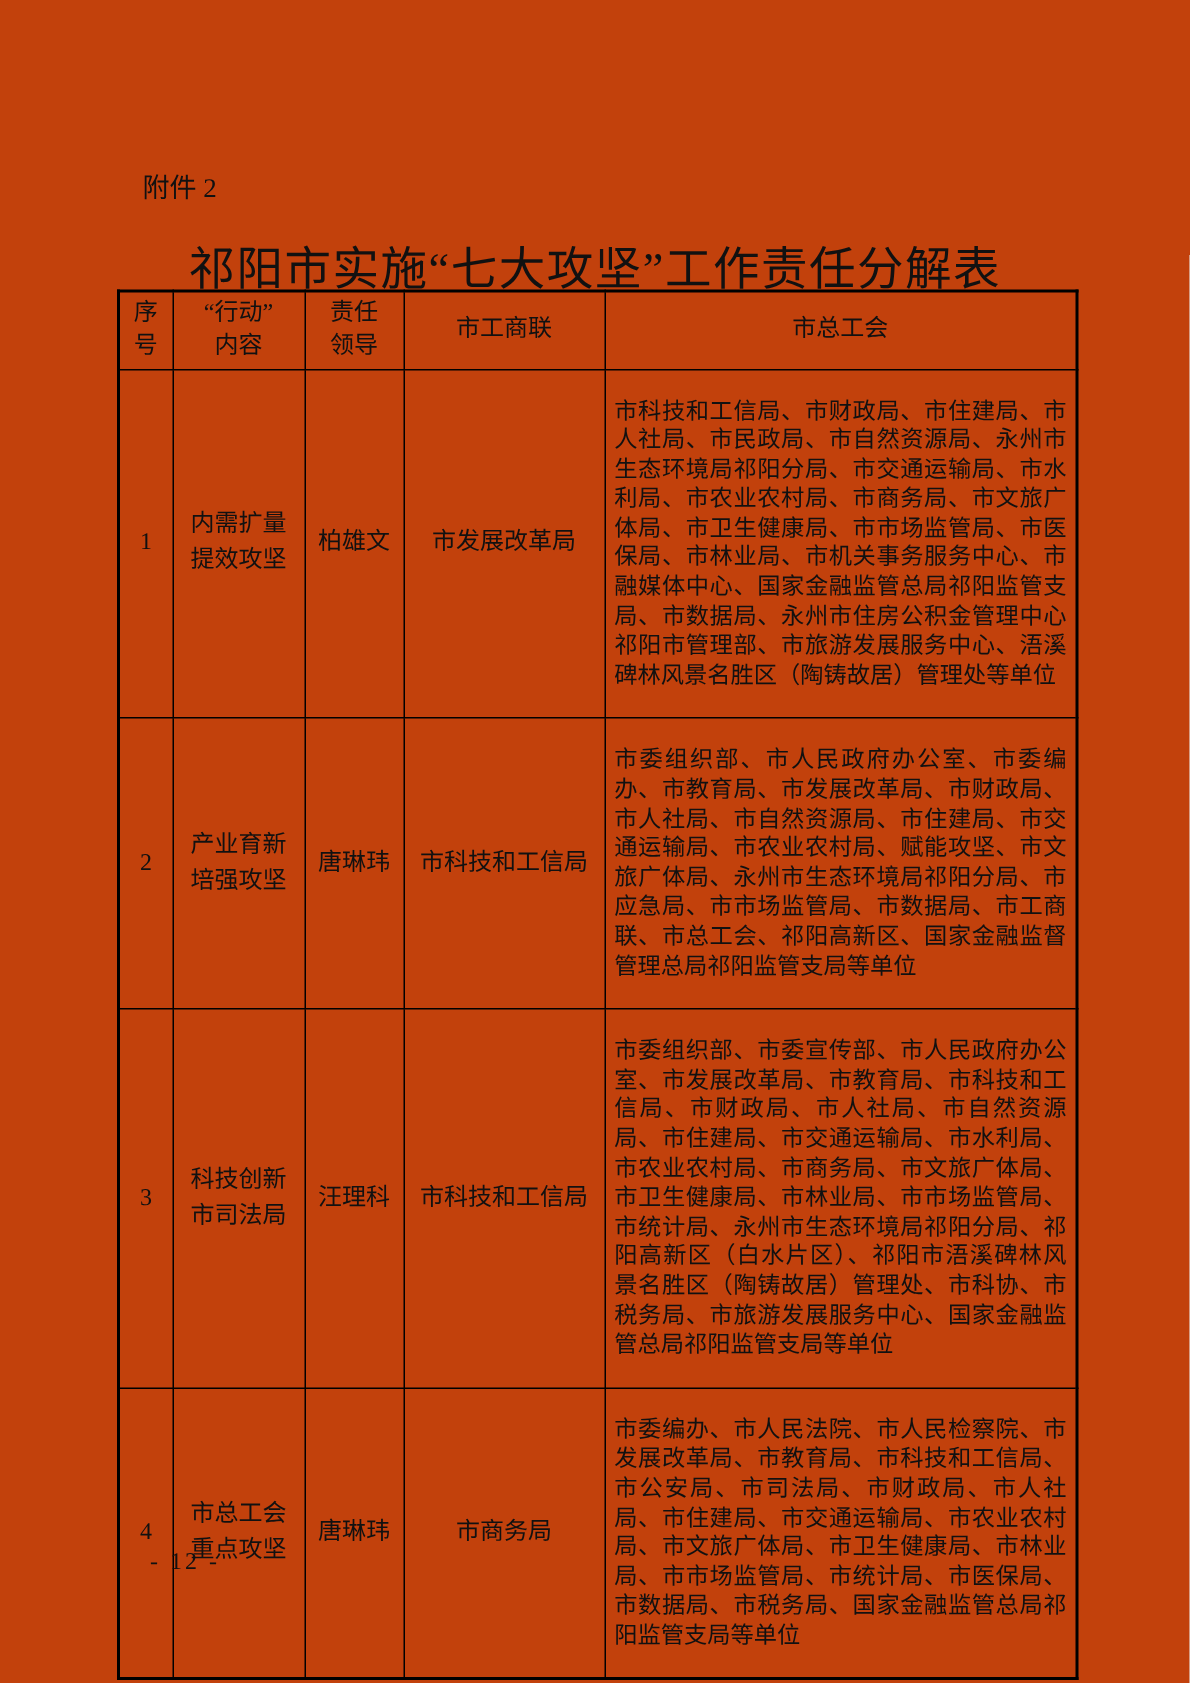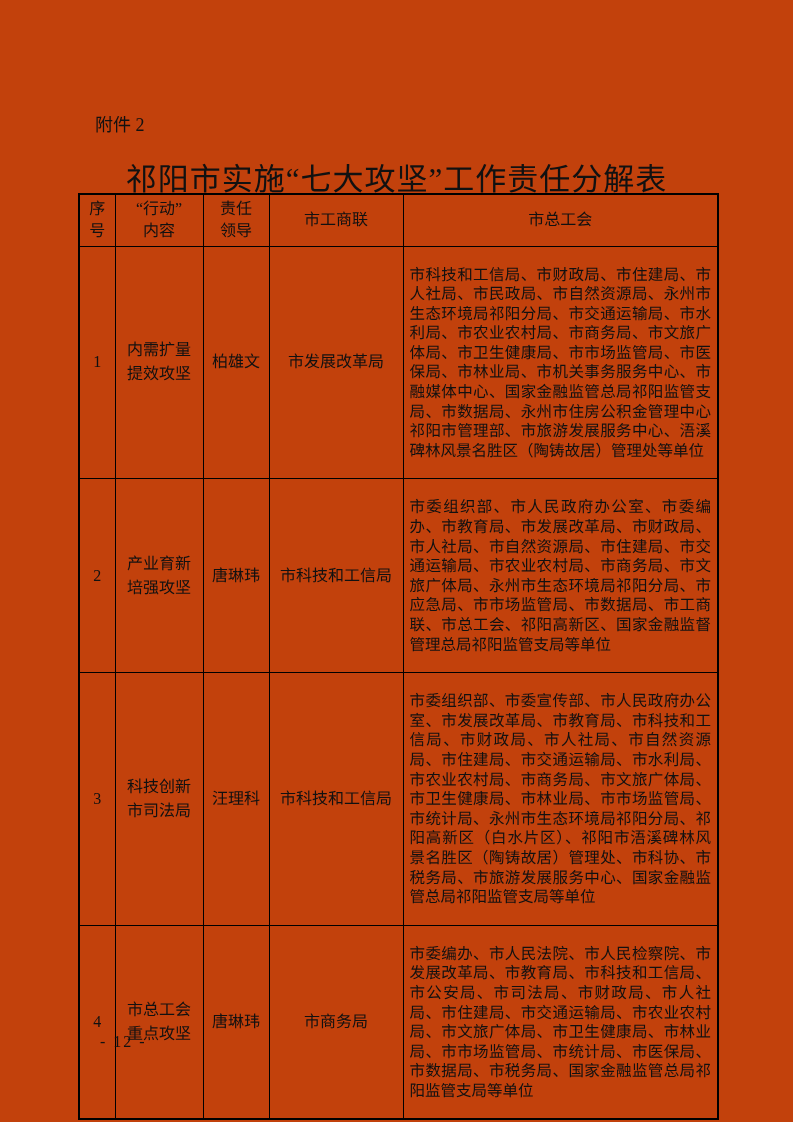--- a/index.html
+++ b/index.html
@@ -117,21 +117,21 @@
         <td>柏雄文</td>
         <td>市发展改革局</td>
         <td class="units-cell">市科技和工信局、市财政局、市住建局、市人社局、市民政局、市自然资源局、永州市生态环境局祁阳分局、市交通运输局、市水利局、市农业农村局、市商务局、市文旅广体局、市卫生健康局、市市场监管局、市医保局、市林业局、市机关事务服务中心、市融媒体中心、国家金融监管总局祁阳监管支局、市数据局、永州市住房公积金管理中心祁阳市管理部、市旅游发展服务中心、浯溪碑林风景名胜区（陶铸故居）管理处等单位</td>
       </tr>
       <tr class="row-1">
         <td>2</td>
         <td>产业育新
 培强攻坚</td>
         <td>唐琳玮</td>
         <td>市科技和工信局</td>
-        <td class="units-cell">市委组织部、市人民政府办公室、市委编办、市教育局、市发展改革局、市财政局、市人社局、市自然资源局、市住建局、市交通运输局、市农业农村局、市商务局、市文旅广体局、永州市生态环境局祁阳分局、市应急局、市市场监管局、市数据局、市工商联、市总工会、祁阳高新区、国家金融监督管理总局祁阳监管支局等单位</td>
+        <td class="units-cell">市委组织部、市人民政府办公室、市委编办、市教育局、市发展改革局、市财政局、市人社局、市自然资源局、市住建局、市交通运输局、市农业农村局、赋能攻坚、市文旅广体局、永州市生态环境局祁阳分局、市应急局、市市场监管局、市数据局、市工商联、市总工会、祁阳高新区、国家金融监督管理总局祁阳监管支局等单位</td>
       </tr>
       <tr class="row-2">
         <td>3</td>
         <td>科技创新
 市司法局</td>
         <td>汪理科</td>
         <td>市科技和工信局</td>
         <td class="units-cell">市委组织部、市委宣传部、市人民政府办公室、市发展改革局、市教育局、市科技和工信局、市财政局、市人社局、市自然资源局、市住建局、市交通运输局、市水利局、市农业农村局、市商务局、市文旅广体局、市卫生健康局、市林业局、市市场监管局、市统计局、永州市生态环境局祁阳分局、祁阳高新区（白水片区）、祁阳市浯溪碑林风景名胜区（陶铸故居）管理处、市科协、市税务局、市旅游发展服务中心、国家金融监管总局祁阳监管支局等单位</td>
       </tr>
       <tr class="row-3">

